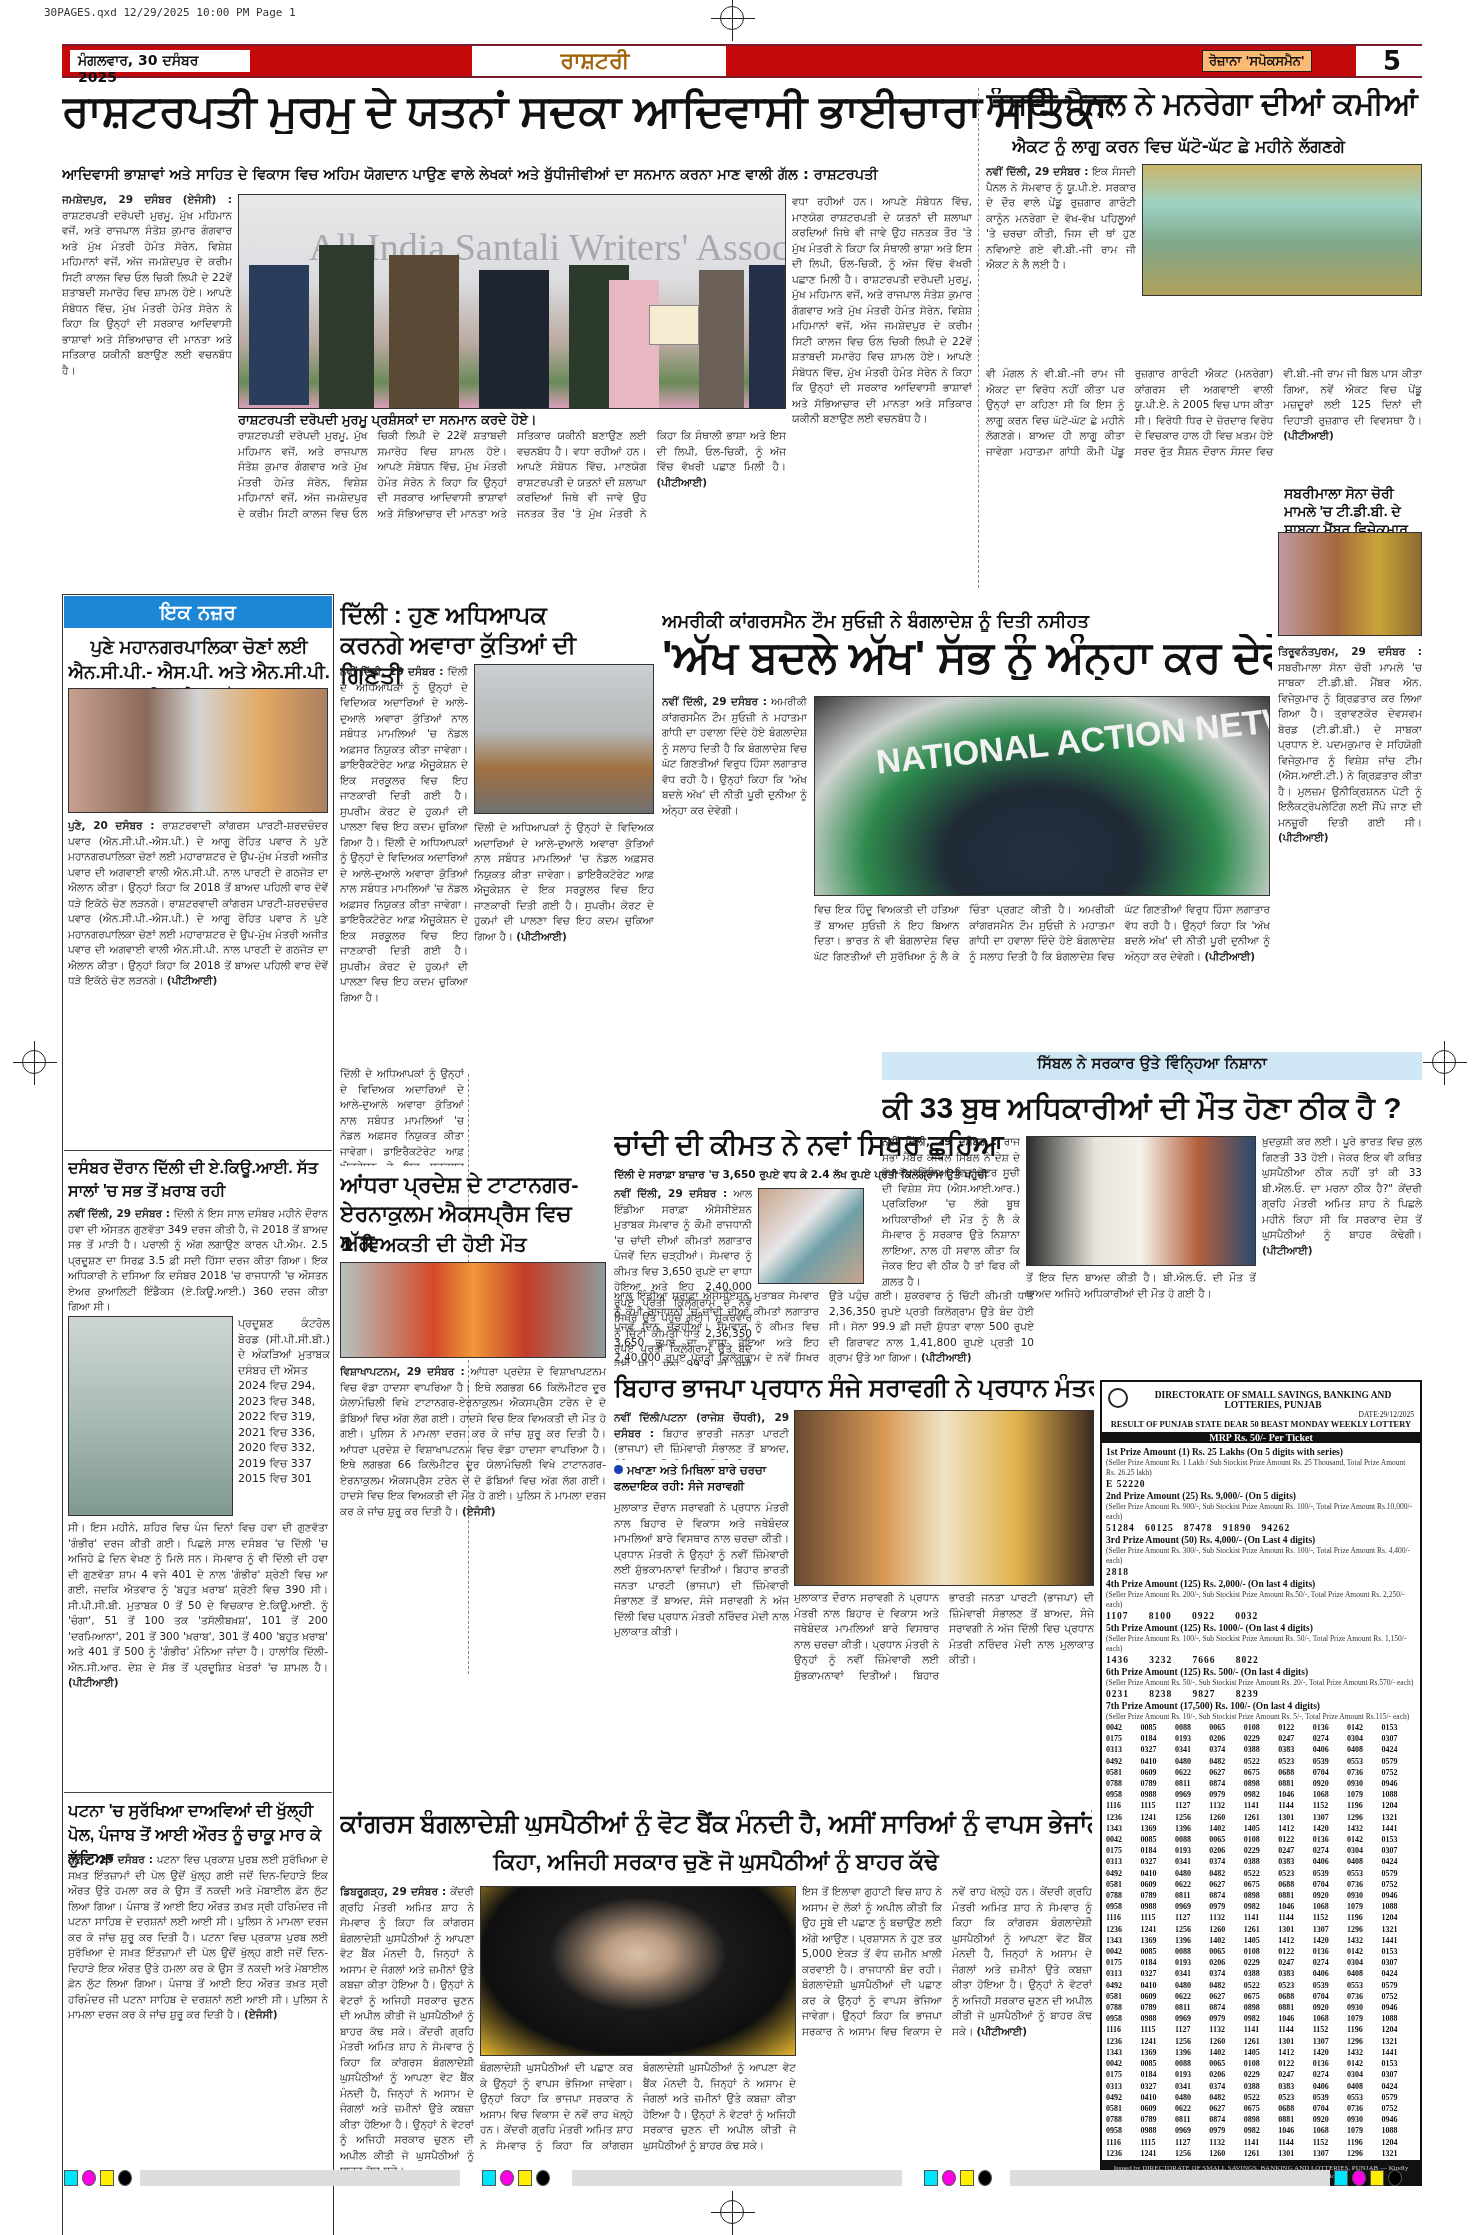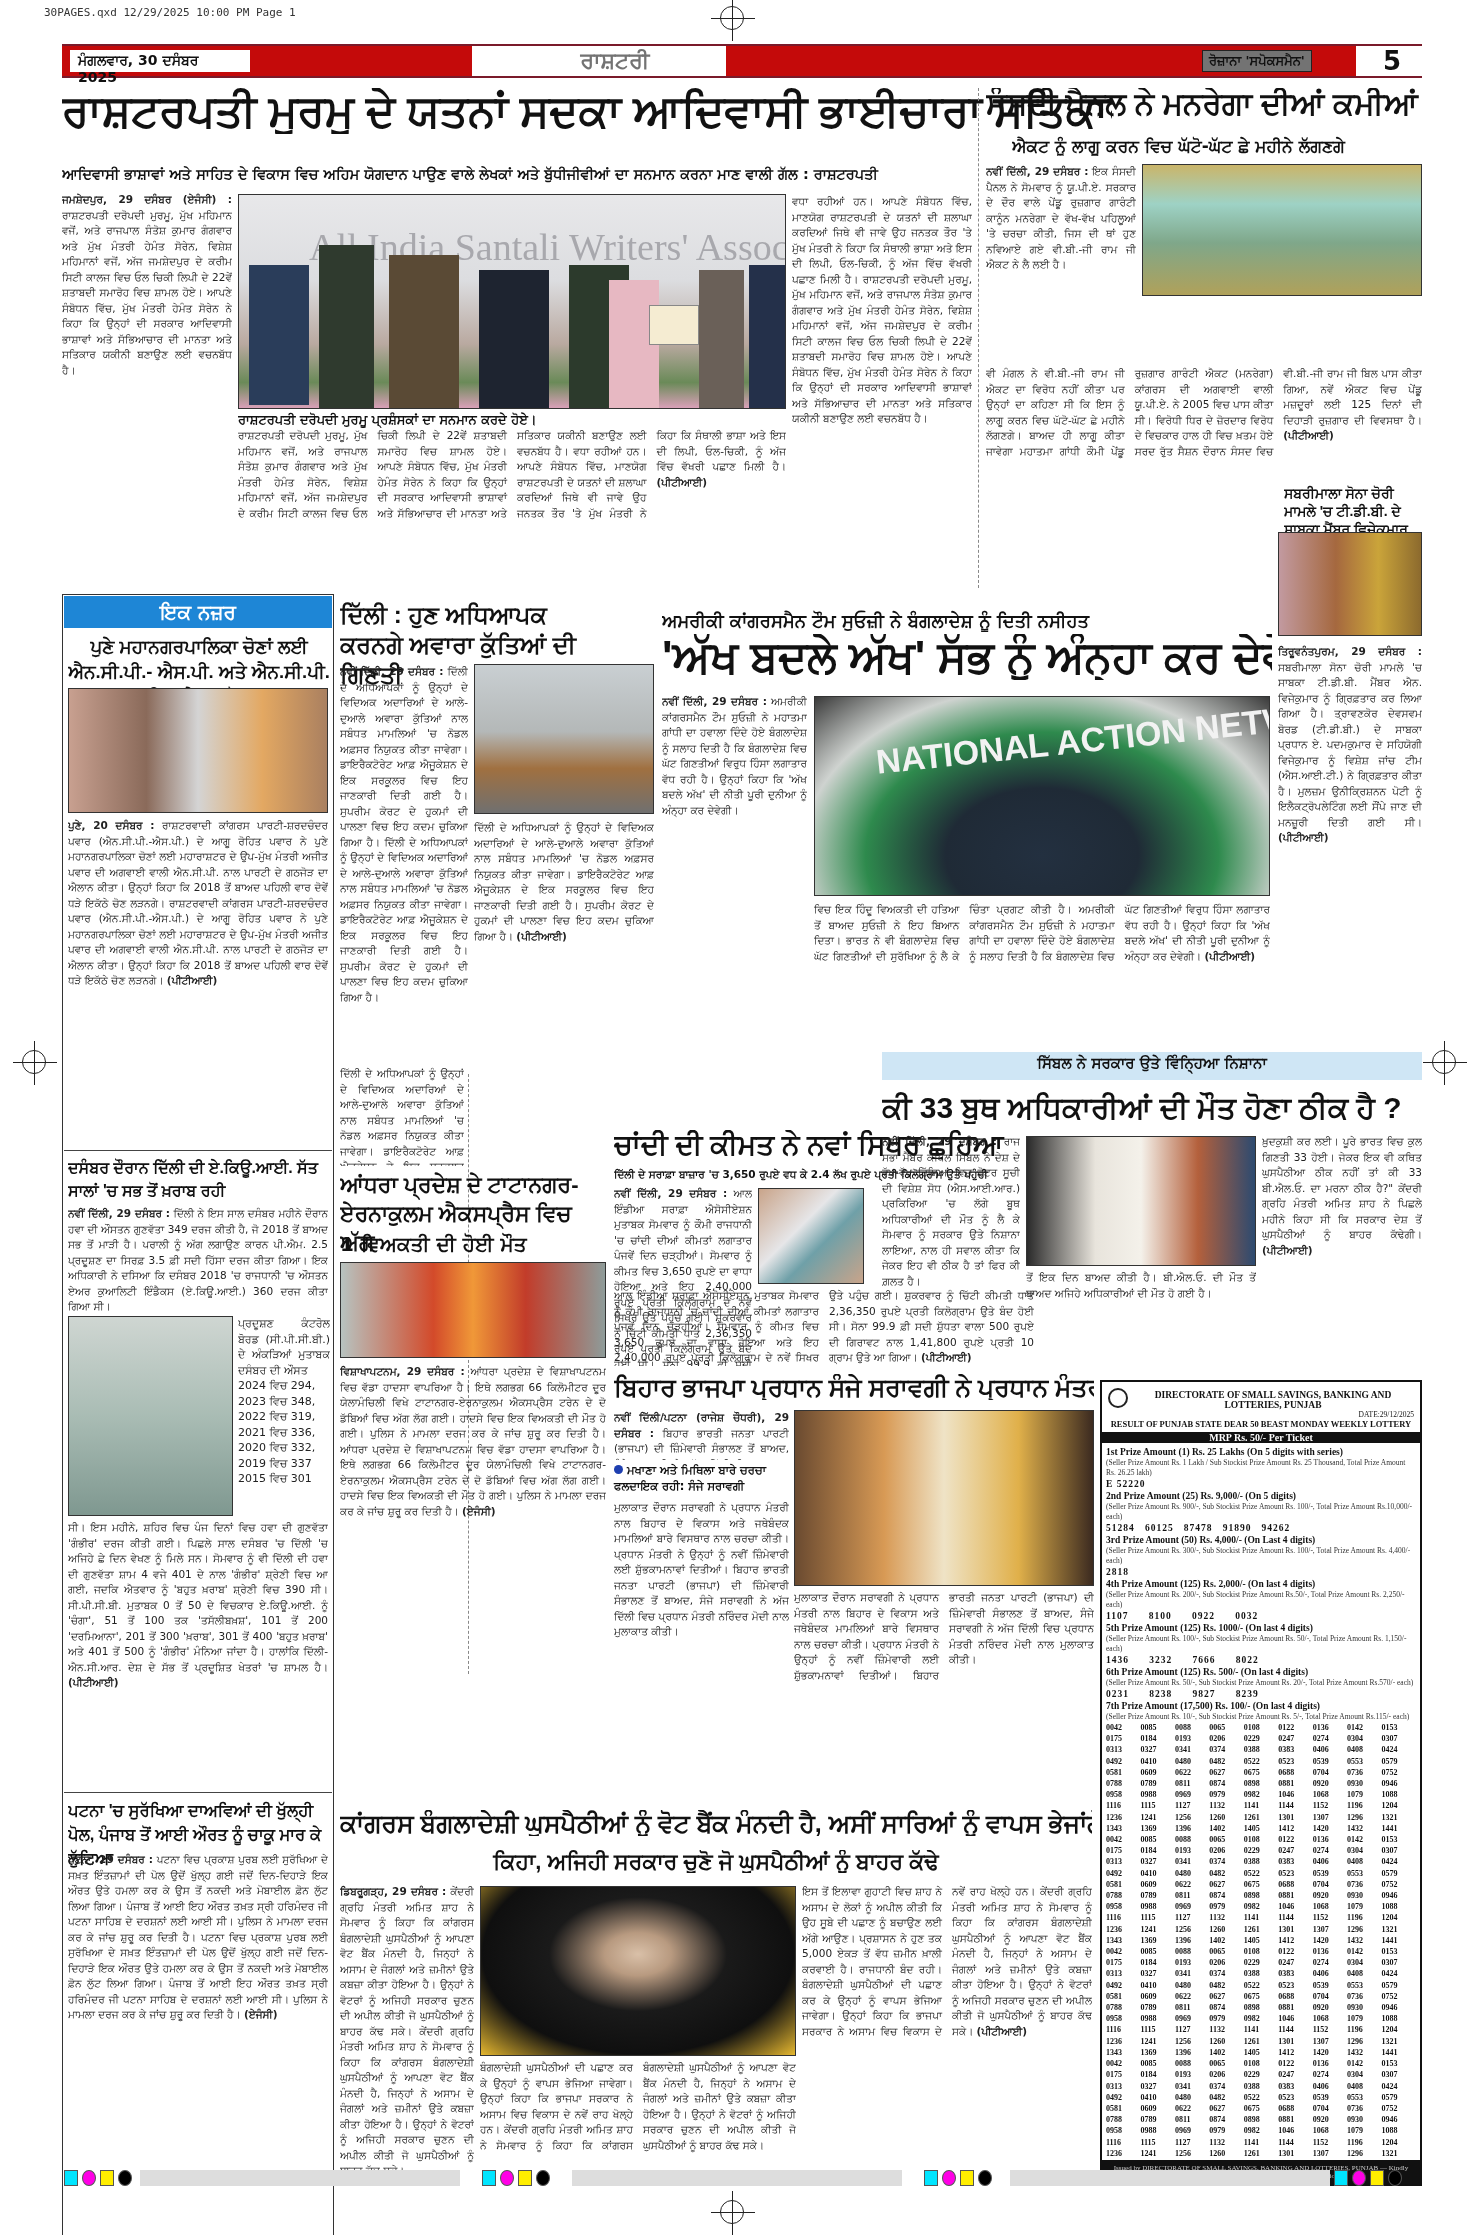--- a/index.html
+++ b/index.html
@@ -6,23 +6,23 @@
 body{width:1476px;height:2235px;background:#fff;font-family:"DejaVu Sans",sans-serif;color:#111;position:relative;overflow:hidden}
 .slug{position:absolute;left:44px;top:6px;font-family:"DejaVu Sans Mono",monospace;font-size:11px;color:#333}
 .reg{position:absolute;width:24px;height:24px;border:1px solid #222;border-radius:50%}
 .reg:before{content:"";position:absolute;left:-10px;top:11px;width:44px;height:1px;background:#222}
 .reg:after{content:"";position:absolute;top:-10px;left:11px;height:44px;width:1px;background:#222}
 .page{position:absolute;left:62px;top:44px;width:1360px;height:2140px}
 
 .band{position:absolute;left:0;top:0;width:1360px;height:34px;border-top:2px solid #7a1a2a;border-bottom:2px solid #7a1a2a}
 .band .red1{position:absolute;left:0;top:0;width:410px;height:30px;background:#c40a0a}
 .band .date{position:absolute;left:8px;top:4px;width:180px;height:22px;background:#fff;font-size:14px;font-weight:bold;padding:2px 8px;color:#111}
-.band .sect{position:absolute;left:428px;top:0;width:250px;height:30px;text-align:center;font-size:22px;font-weight:bold;color:#737373;line-height:30px}
+.band .sect{position:absolute;left:408px;top:0;width:250px;height:30px;text-align:center;font-size:22px;font-weight:bold;color:#a16207;line-height:30px}
 .band .red2{position:absolute;left:664px;top:0;width:630px;height:30px;background:#c40a0a}
-.band .paper{position:absolute;left:1140px;top:4px;background:#737373;border:1px solid #222;font-size:13px;font-weight:bold;padding:2px 6px;color:#111}
+.band .paper{position:absolute;left:1140px;top:4px;background:#fdba74;border:1px solid #222;font-size:13px;font-weight:bold;padding:2px 6px;color:#111}
 .band .pno{position:absolute;left:1300px;top:0;width:60px;height:30px;text-align:center;font-size:26px;font-weight:bold;line-height:30px}
 .headline{position:absolute;font-family:"Liberation Sans",sans-serif;font-weight:bold;color:#111;line-height:1.05;white-space:nowrap;overflow:hidden}
 .sub{position:absolute;font-weight:bold;color:#111;font-size:15px;white-space:nowrap;overflow:hidden}
 .col{position:absolute;font-size:10.5px;line-height:15.5px;color:#222;text-align:justify;overflow:hidden}
 .dateline{font-weight:bold}
 .photo{position:absolute;border:1px solid #333;overflow:hidden}
 .caption{position:absolute;font-size:13px;font-weight:bold;color:#111;white-space:nowrap;overflow:hidden}
 .vrule{position:absolute;width:0;border-left:1px dashed #888}
 .hrule{position:absolute;height:0;border-top:1px solid #444}
 .boxed{position:absolute;border:1.5px solid #333}

